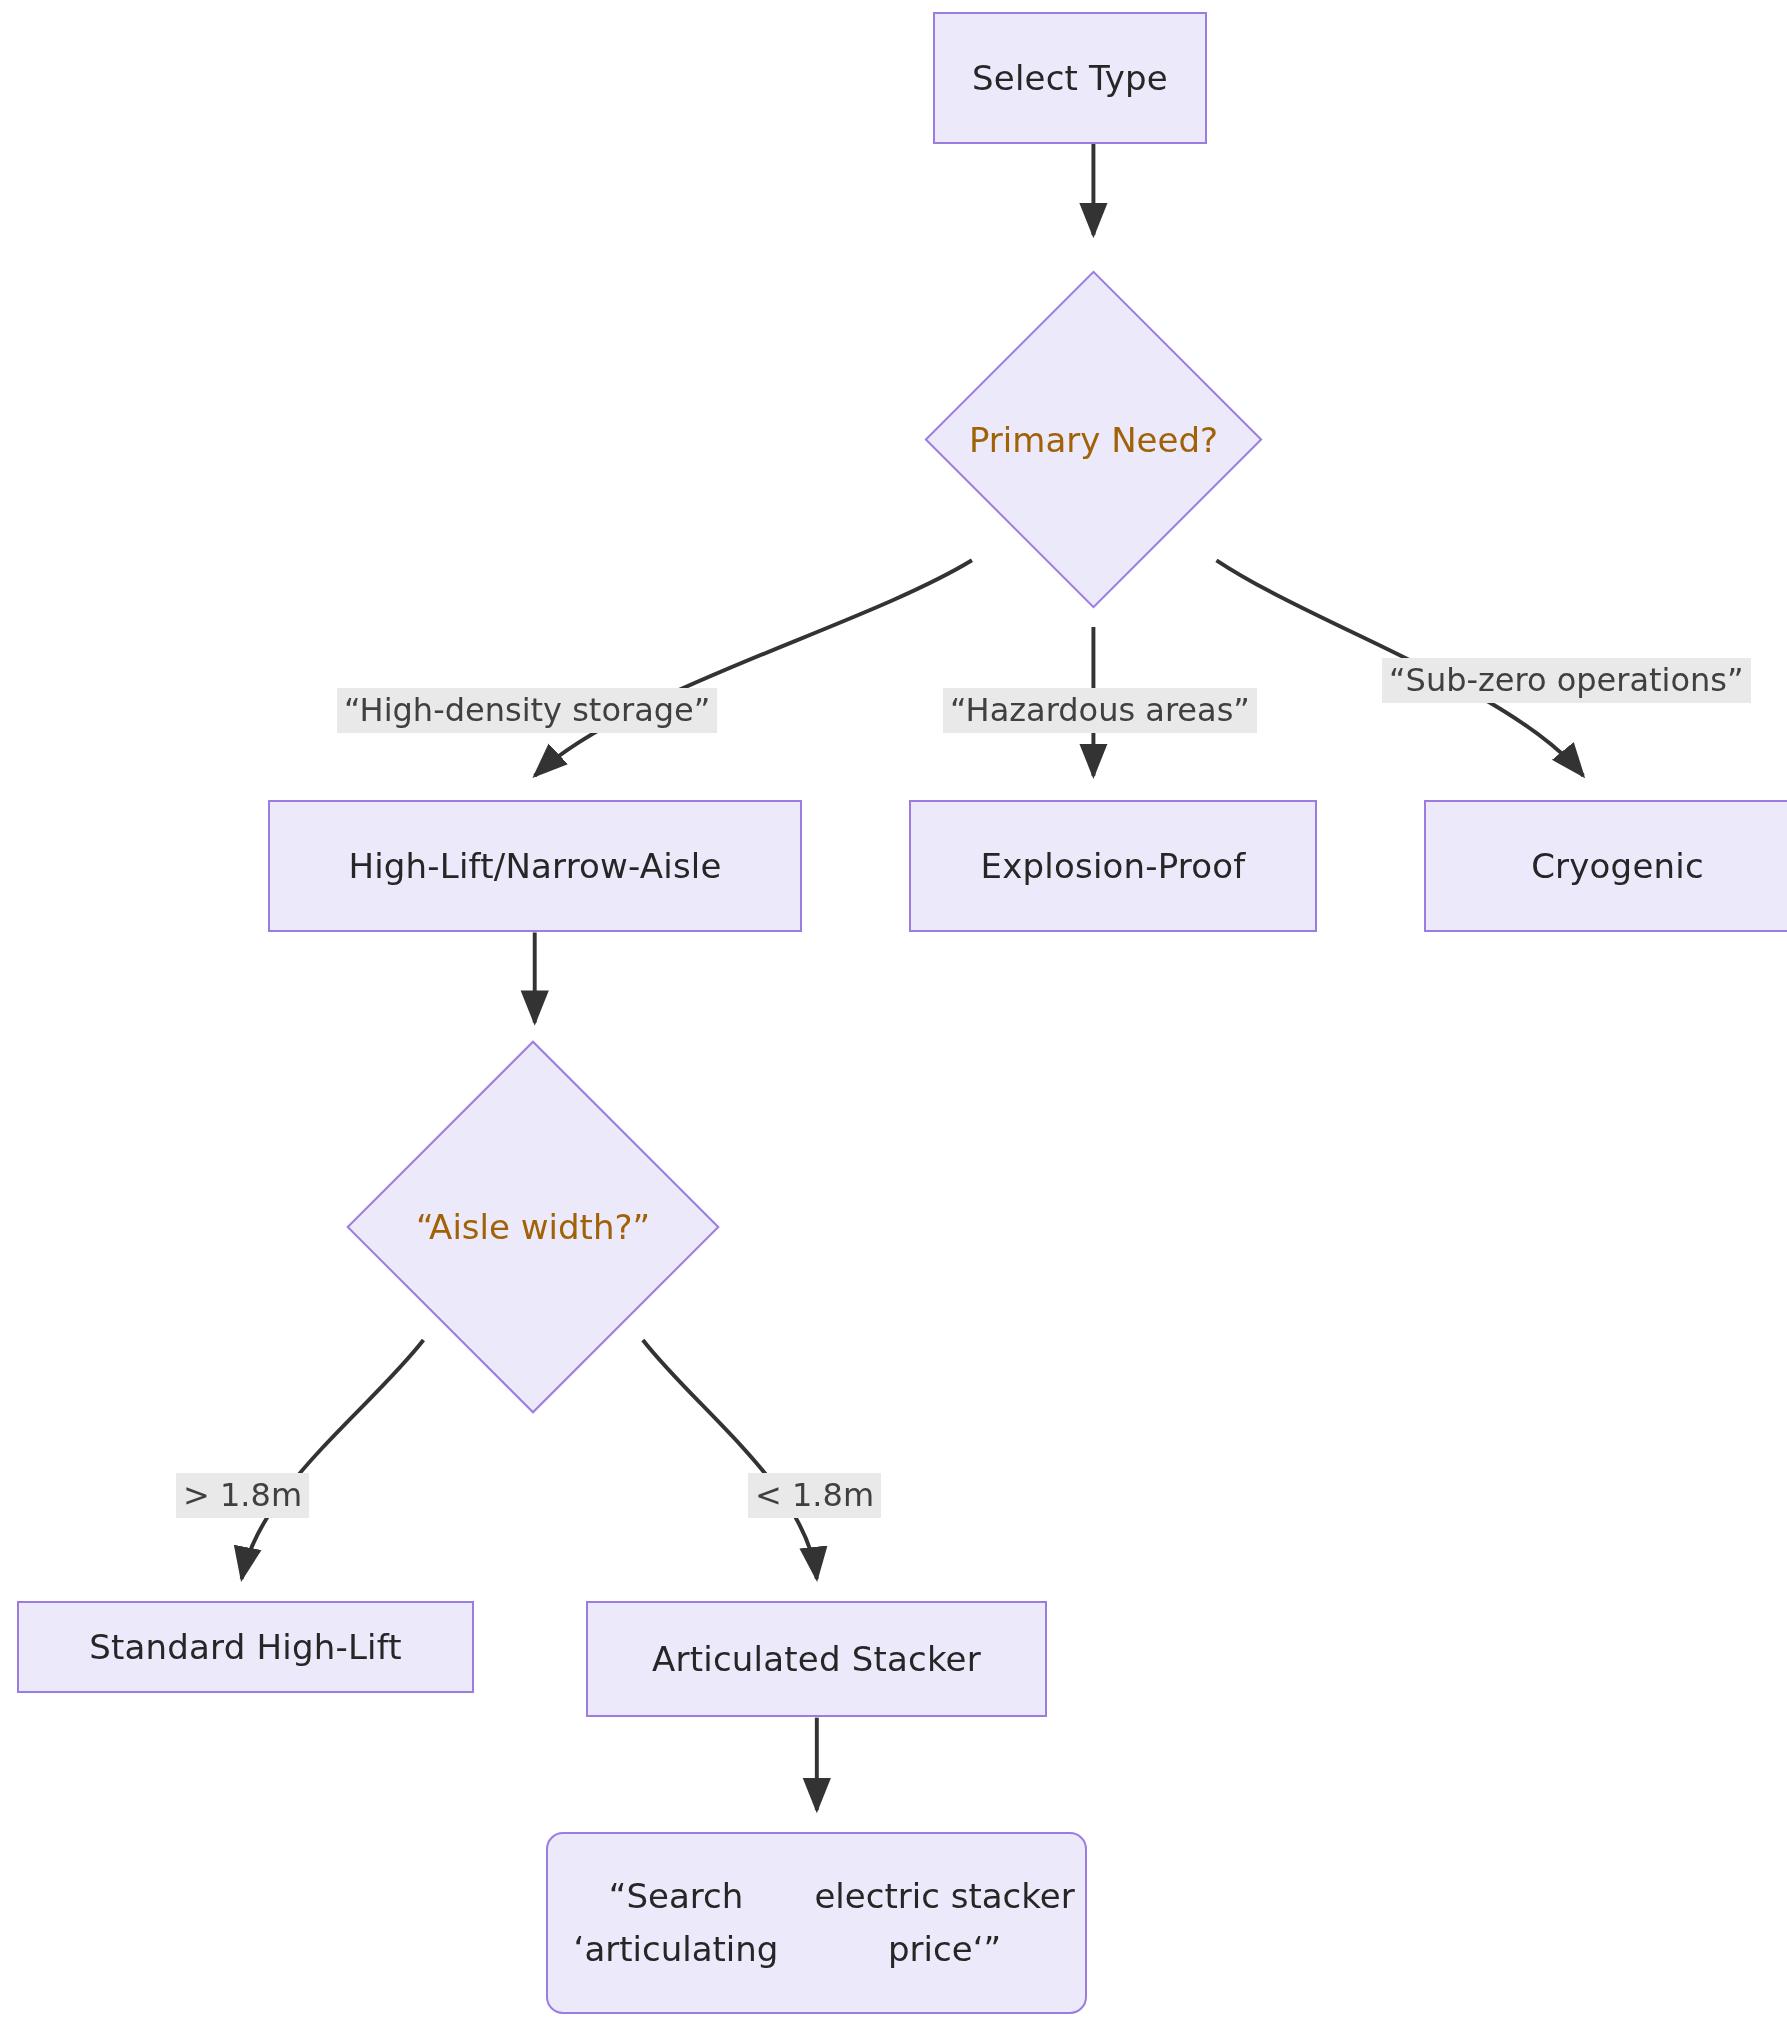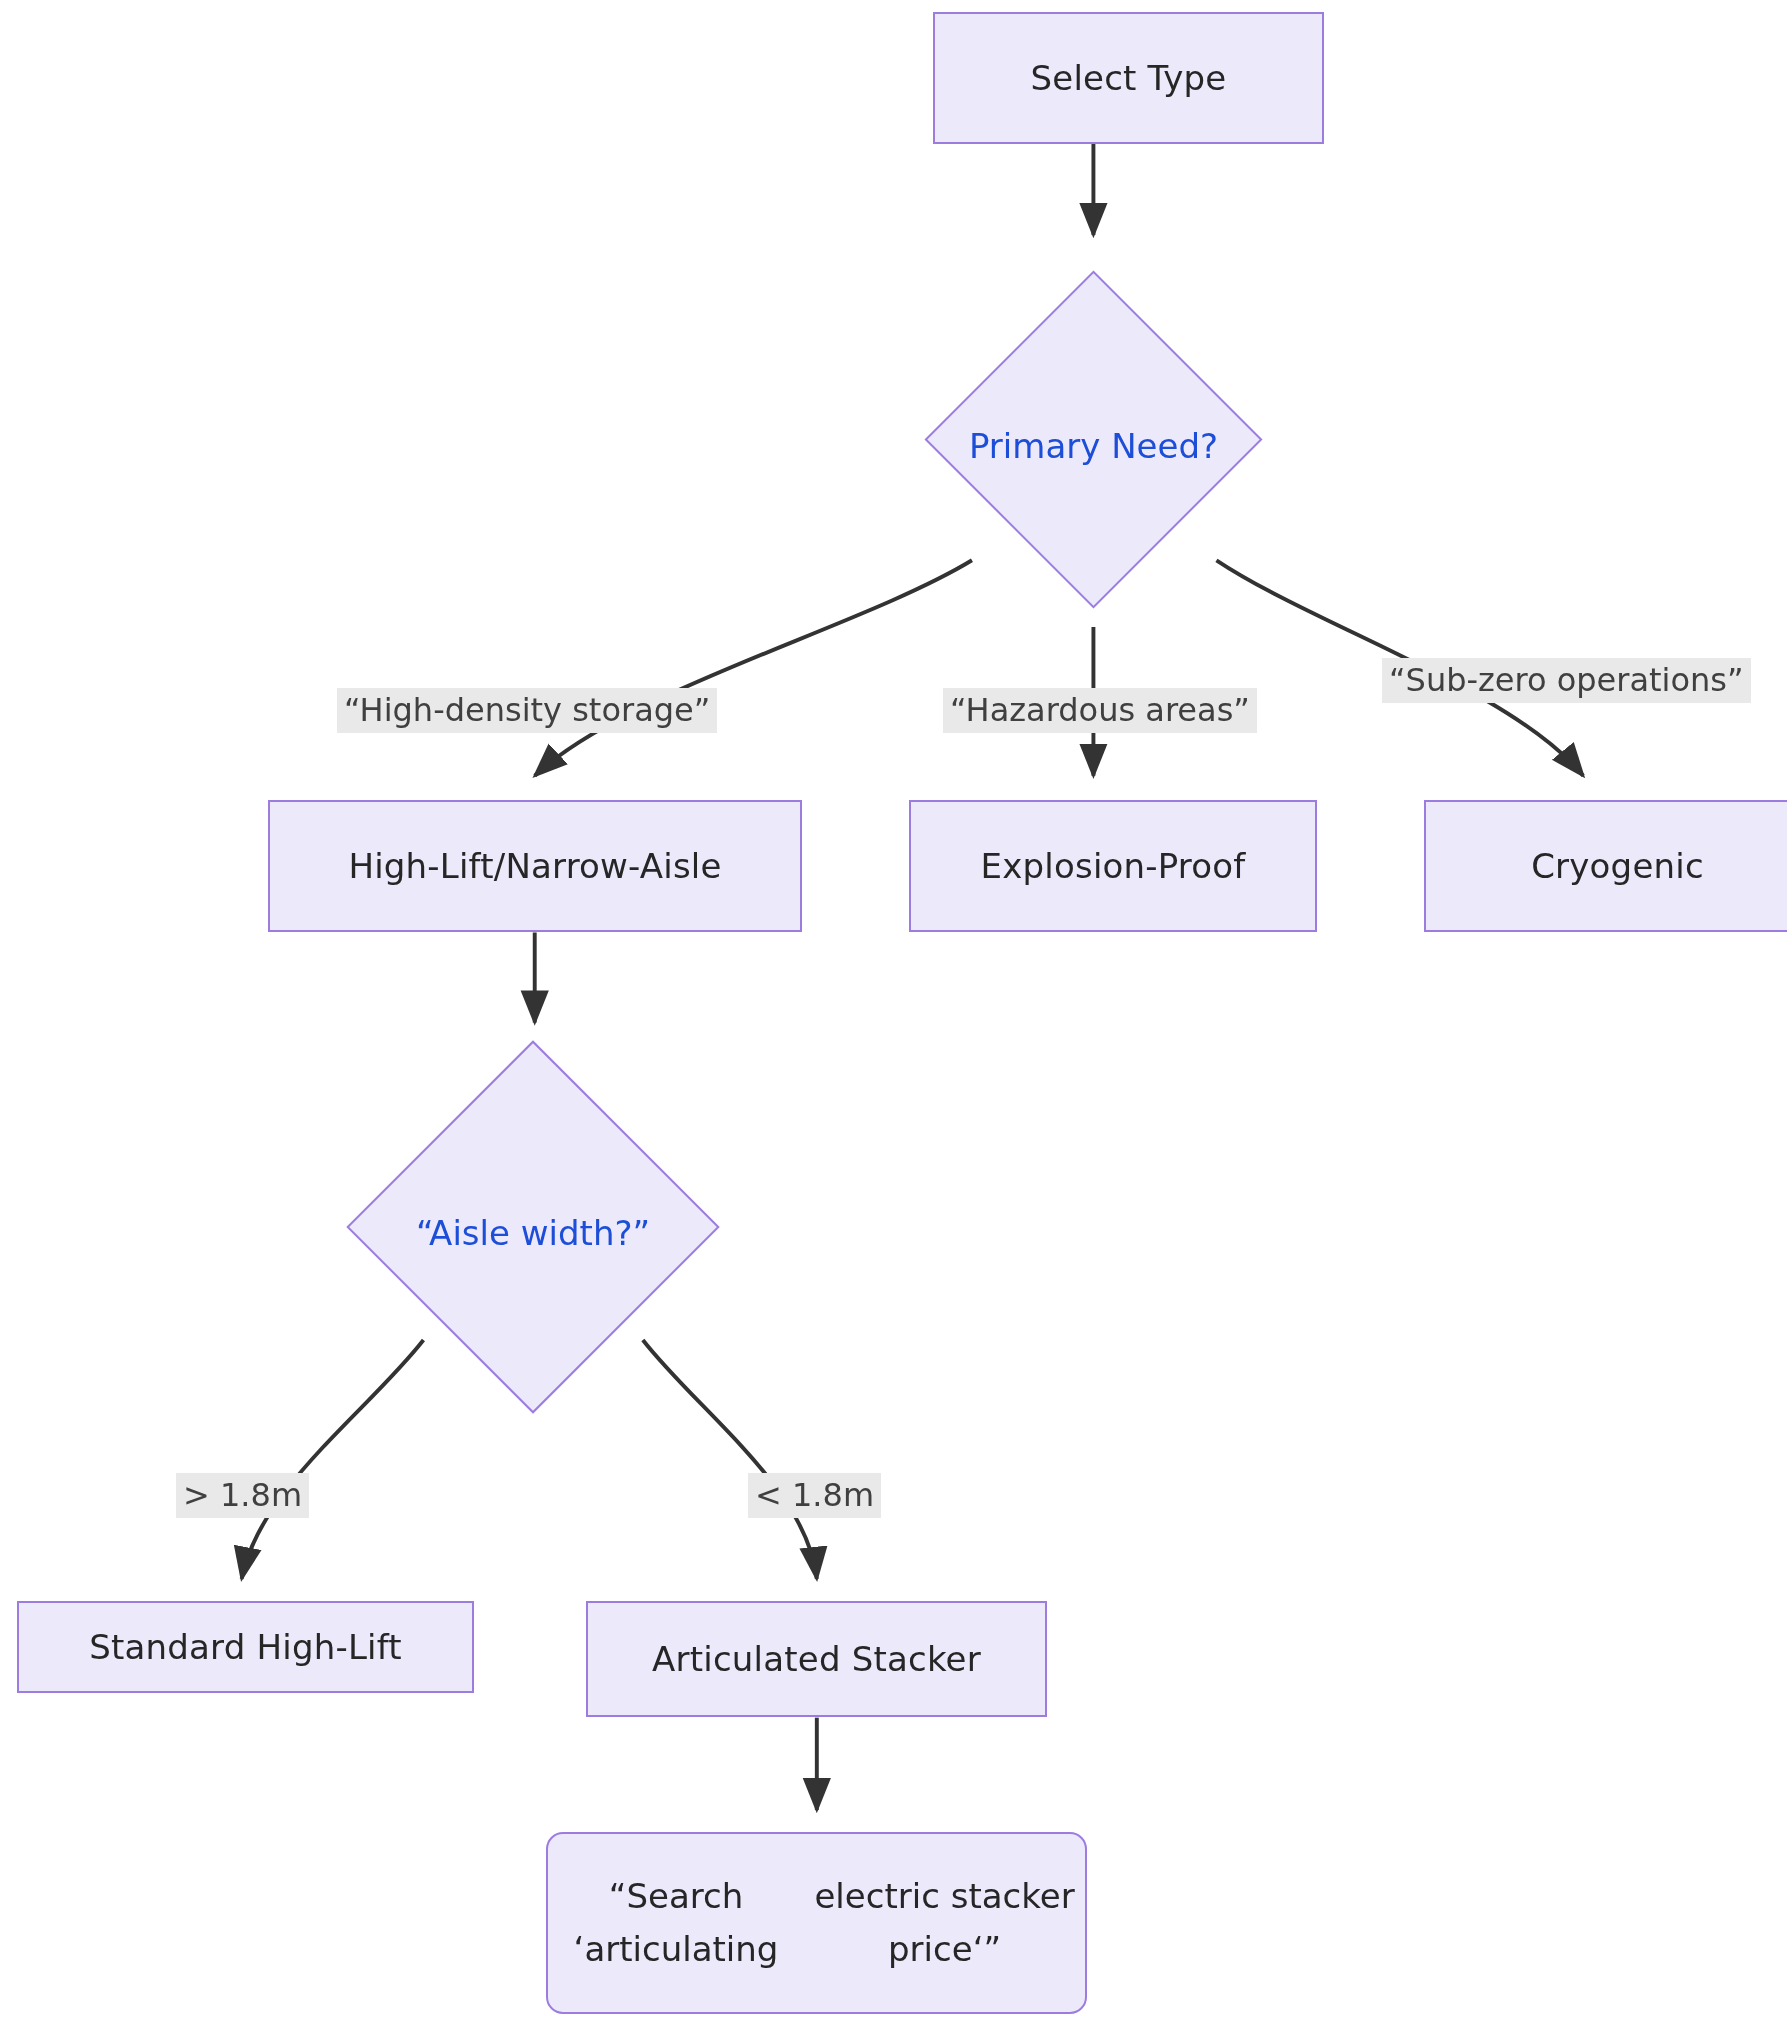--- a/index.html
+++ b/index.html
@@ -10,23 +10,23 @@
 
   .node{position:absolute;box-sizing:border-box;display:flex;align-items:center;justify-content:center;
         text-align:center;color:#262626;}
   .rect{background:#ECE9FB;border:2.4px solid #9D7CE0;font-size:34px;letter-spacing:0.2px;}
   .rounded{background:#ECE9FB;border:2.4px solid #9D7CE0;border-radius:17px;font-size:34px;line-height:1.55;}
 
   .diamond-wrap{position:absolute;}
   .diamond-shape{position:absolute;left:0;top:0;width:100%;height:100%;
         background:#ECE9FB;border:2.4px solid #9D7CE0;box-sizing:border-box;
         transform:rotate(45deg);}
-  .diamond-label{position:absolute;left:0;top:6px;width:100%;height:100%;
+  .diamond-label{position:absolute;left:0;top:0;width:100%;height:100%;
         display:flex;align-items:center;justify-content:center;
-        font-size:34px;color:#1d4ed8;white-space:nowrap;}
+        font-size:34px;color:#a16207;white-space:nowrap;}
 
   .edge-label{position:absolute;background:#E9E9E9;color:#404040;font-size:32px;
         padding:3.9px 7px;white-space:nowrap;line-height:1.15;}
 </style>
 </head>
 <body>
 
 <div id="canvas">
 
   <svg class="edges" viewBox="0 0 2281 2597">
@@ -46,21 +46,21 @@
 
     <path d="M682,1190 L682,1305" fill="none" stroke="#333333" stroke-width="5" marker-end="url(#arw)"></path>
 
     <path d="M540,1710 C470,1800 330,1900 308,2015" fill="none" stroke="#333333" stroke-width="5" marker-end="url(#arw)"></path>
 
     <path d="M820,1710 C890,1800 1030,1900 1042,2015" fill="none" stroke="#333333" stroke-width="5" marker-end="url(#arw)"></path>
 
     <path d="M1042,2192 L1042,2310" fill="none" stroke="#333333" stroke-width="5" marker-end="url(#arw)"></path>
   </svg>
 
-  <div class="node rect" style="left:933px;top:11.8px;width:391px;height:132px;">
+  <div class="node rect" style="left:933px;top:11.8px;width:274px;height:132px;">
     <span>Select Type</span>
   </div>
 
   <div class="diamond-wrap" style="left:974px;top:320px;width:239px;height:239px;">
     <div class="diamond-shape"></div>
     <div class="diamond-label">Primary Need?</div>
   </div>
 
   <div class="node rect" style="left:268px;top:800px;width:534px;height:132px;">
     <span>High-Lift/Narrow-Aisle</span>

